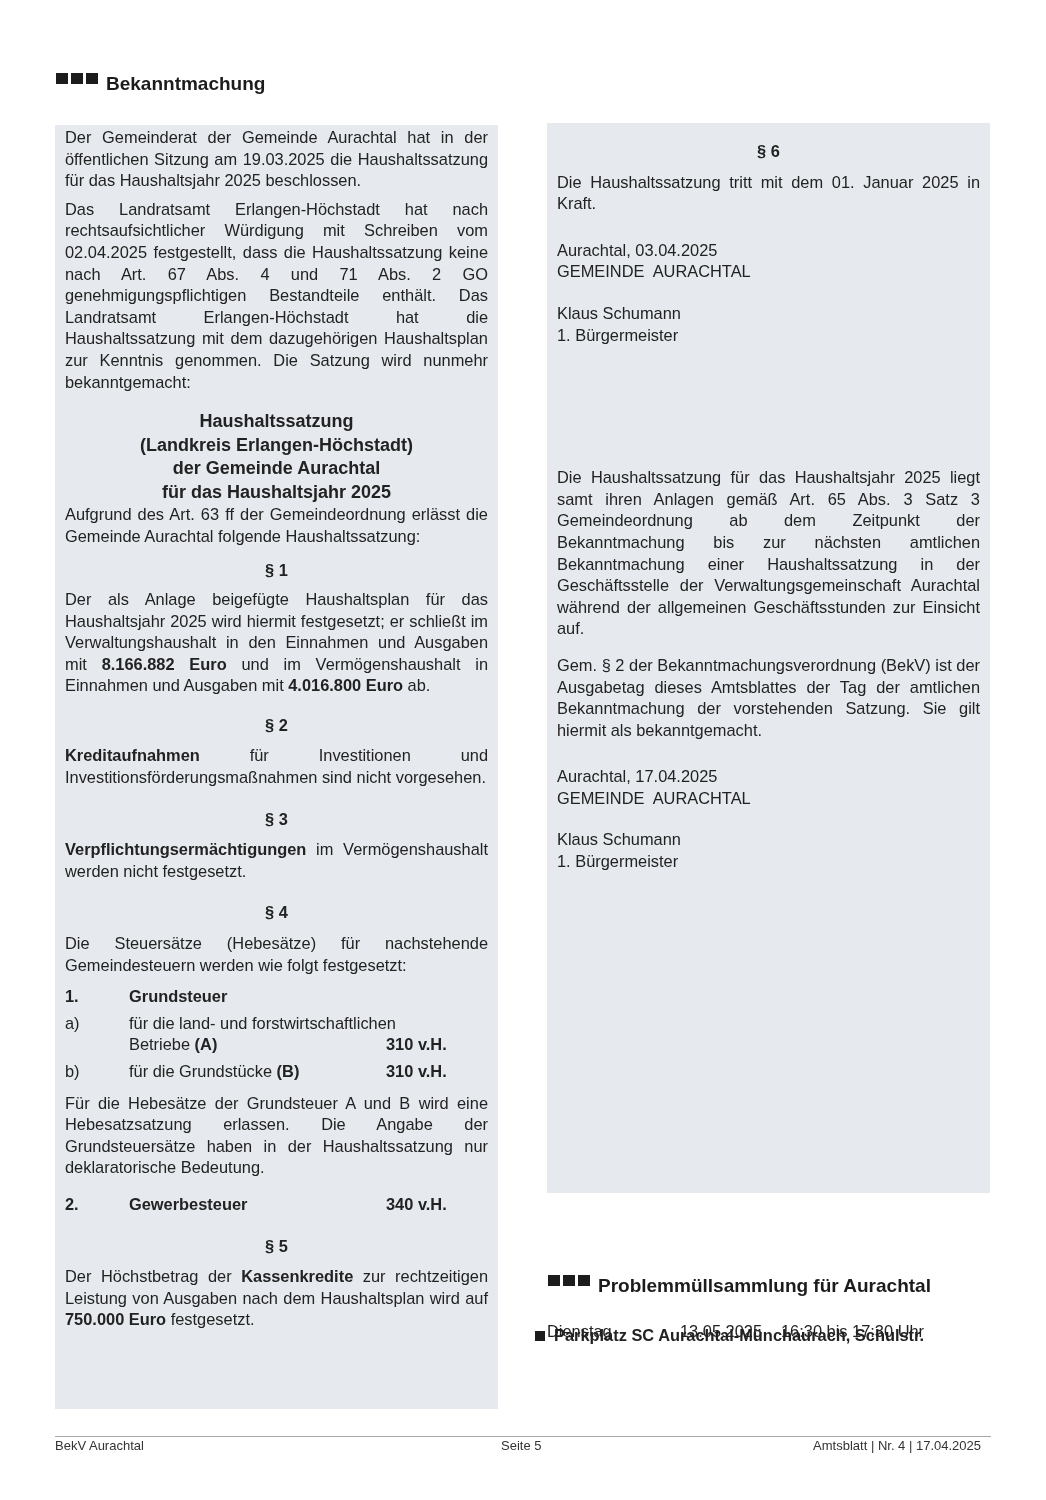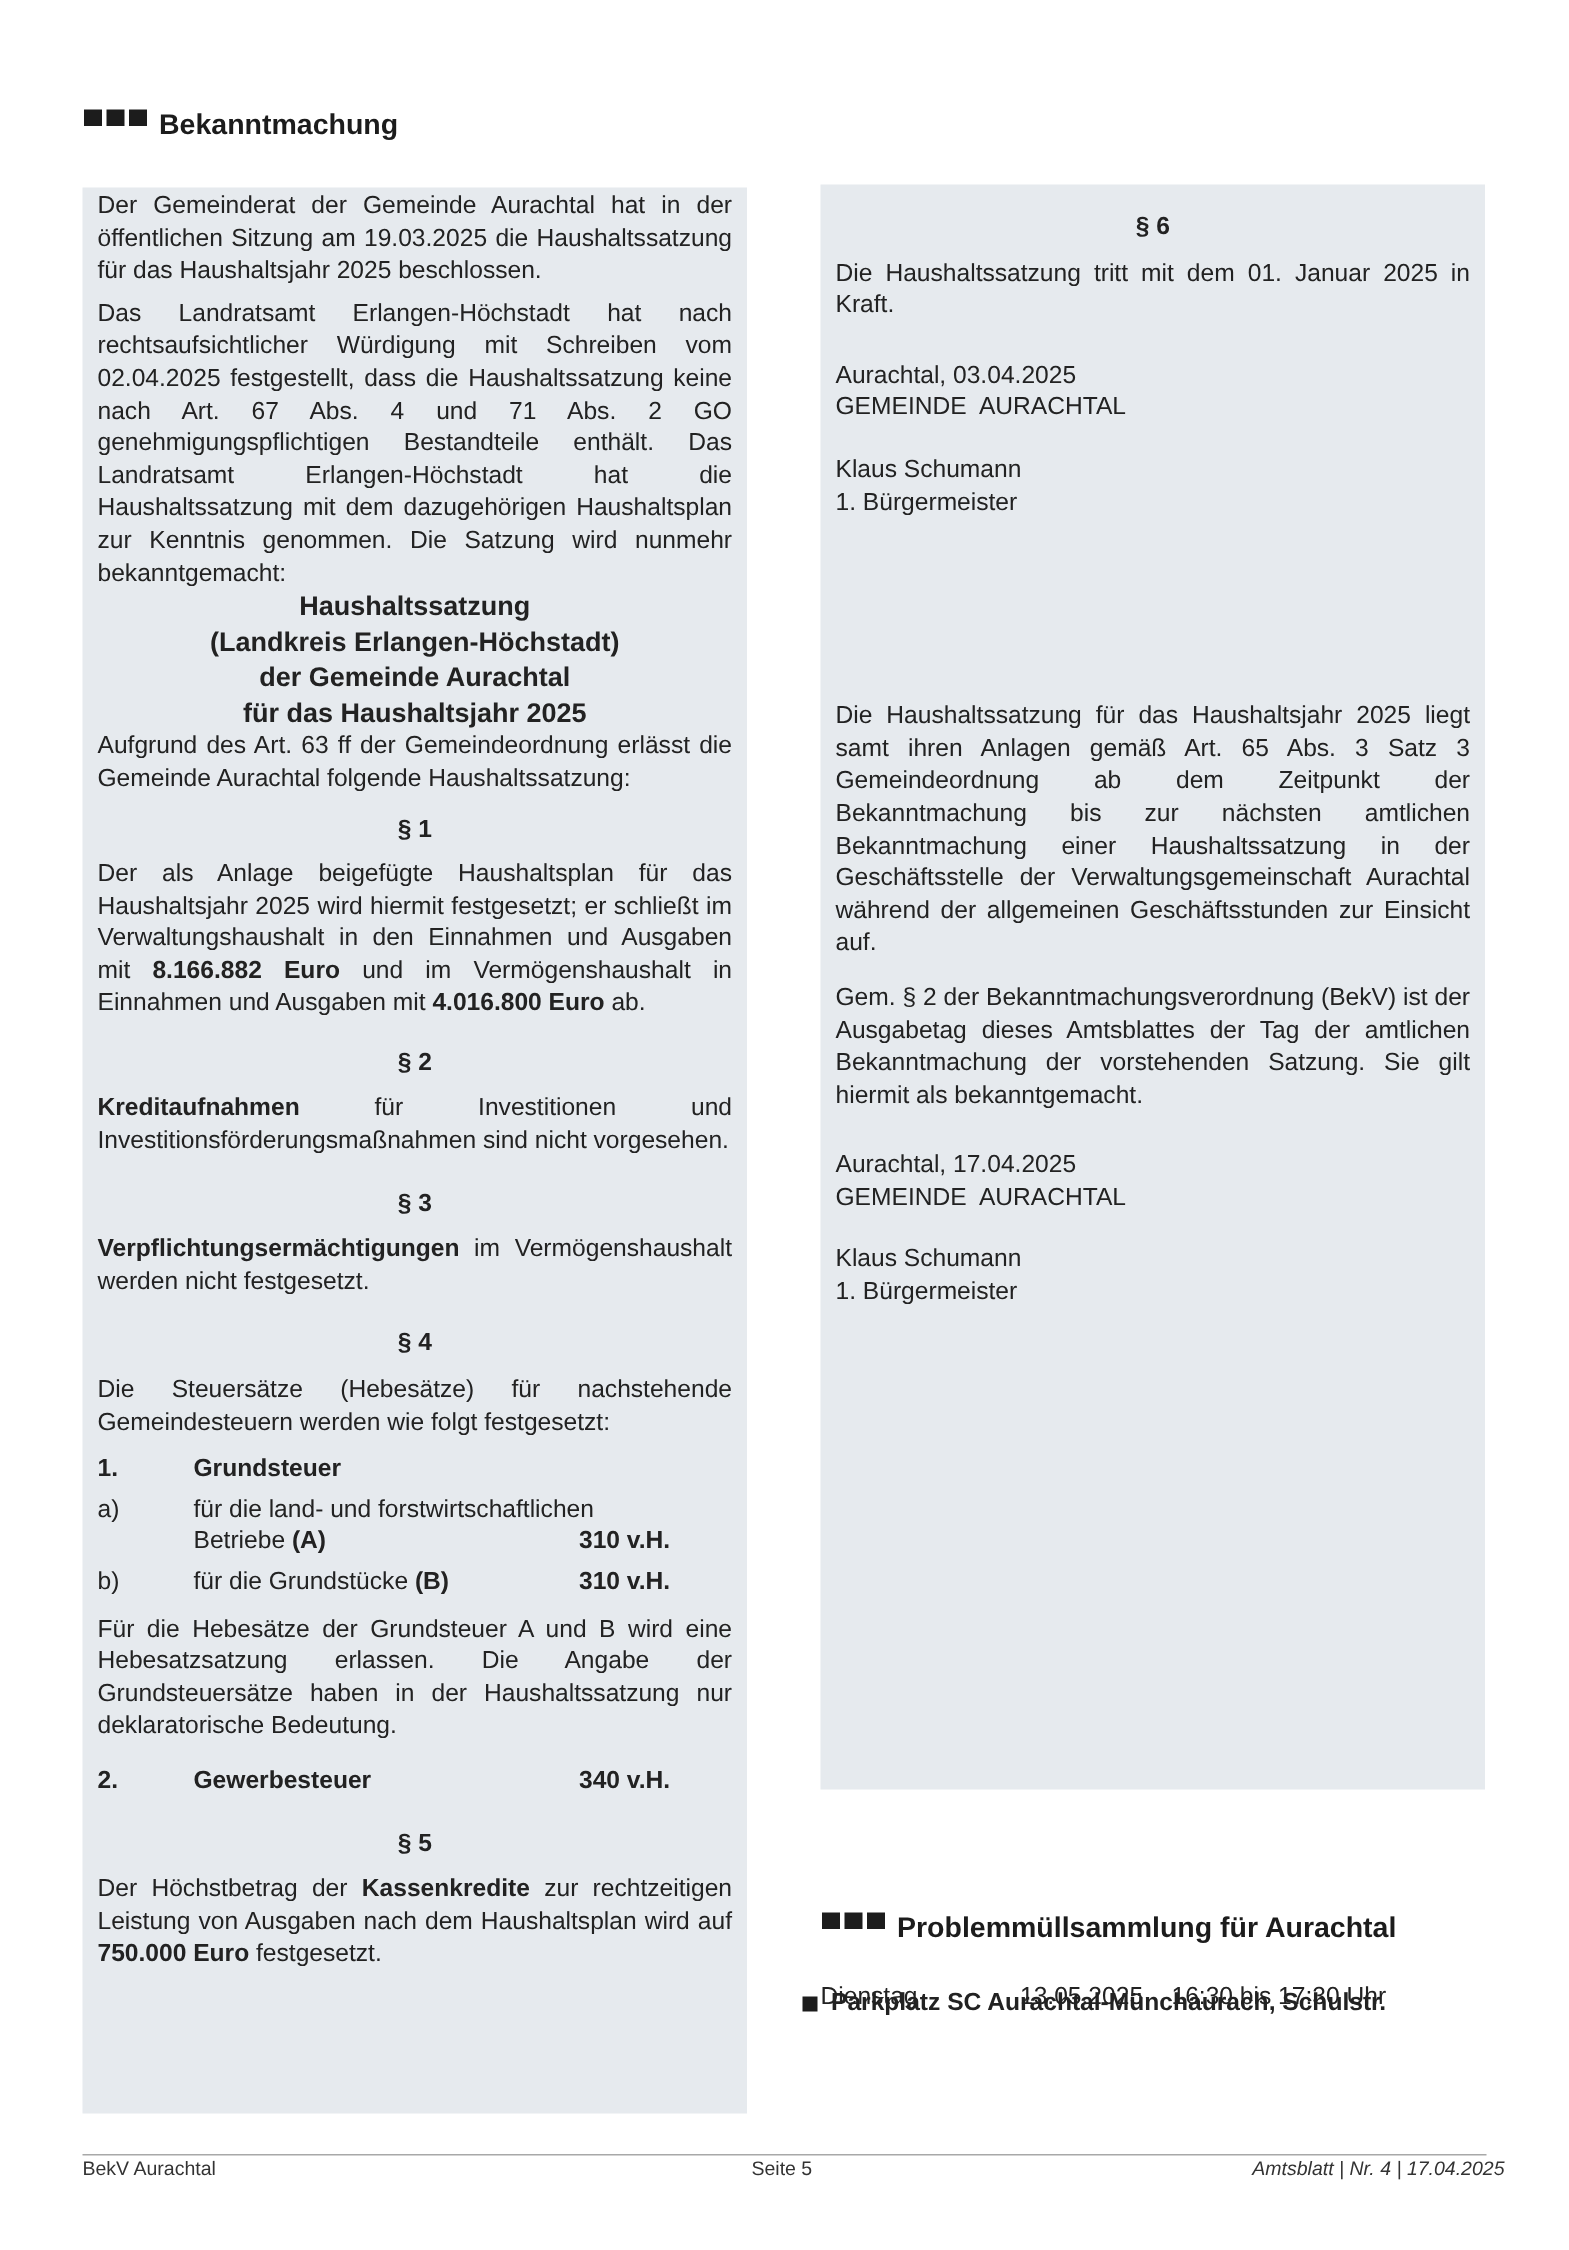--- a/index.html
+++ b/index.html
@@ -33,21 +33,21 @@
       <span></span>
       <span></span>
     </span>
   <span>Bekanntmachung</span>
 </div>
 
 <div class="box" style="left:55px; top:125px; width:443px; height:1284px; padding-top:2px;">
   <p>Der Gemeinderat der Gemeinde Aurachtal hat in der öffentlichen Sitzung am 19.03.2025 die Haushaltssatzung für das Haushaltsjahr 2025 beschlossen.</p>
   <p style="margin-top:7px;">Das Landratsamt Erlangen-Höchstadt hat nach rechtsaufsichtlicher Würdigung mit Schreiben vom 02.04.2025 festgestellt, dass die Haushaltssatzung keine nach Art. 67 Abs. 4 und 71 Abs. 2 GO genehmigungspflichtigen Bestandteile enthält. Das Landratsamt Erlangen-Höchstadt hat die Haushaltssatzung mit dem dazugehörigen Haushaltsplan zur Kenntnis genommen. Die Satzung wird nunmehr bekanntgemacht:</p>
 
-  <div class="title-block" style="">
+  <div class="title-block" style="margin-top:17px;">
     <div>Haushaltssatzung</div>
     <div>(Landkreis Erlangen-Höchstadt)</div>
     <div>der Gemeinde Aurachtal</div>
     <div>für das Haushaltsjahr 2025</div>
   </div>
 
   <p style="">Aufgrund des Art. 63 ff der Gemeindeordnung erlässt die Gemeinde Aurachtal folgende Haushaltssatzung:</p>
 
   <p class="para-head" style="margin-top:13px;">§ 1</p>
   <p style="margin-top:7px;"><span>Der als Anlage beigefügte Haushaltsplan für das Haushaltsjahr 2025 wird hiermit festgesetzt; er schließt im Verwaltungshaushalt in den Einnahmen und Ausgaben mit </span><b>8.166.882 Euro</b><span> und im Vermögenshaushalt in Einnahmen und Ausgaben mit </span><b>4.016.800 Euro</b><span> ab.</span></p>
@@ -131,13 +131,13 @@
 </div>
 <div class="waste-row">
   <span style="width:133px;">Dienstag</span>
   <span style="width:101px;">13.05.2025</span>
   <span>16:30 bis 17:30 Uhr</span>
 </div>
 
 <div class="footer-line"></div>
 <div class="footer" style="left:55px;">BekV Aurachtal</div>
 <div class="footer" style="left:501px;">Seite 5</div>
-<div class="footer" style="right:43px;font-style:italic;">Amtsblatt | Nr. 4 | 17.04.2025</div>
+<div class="footer" style="right:65px;">Amtsblatt | Nr. 4 | 17.04.2025</div>
 
 </body></html>

